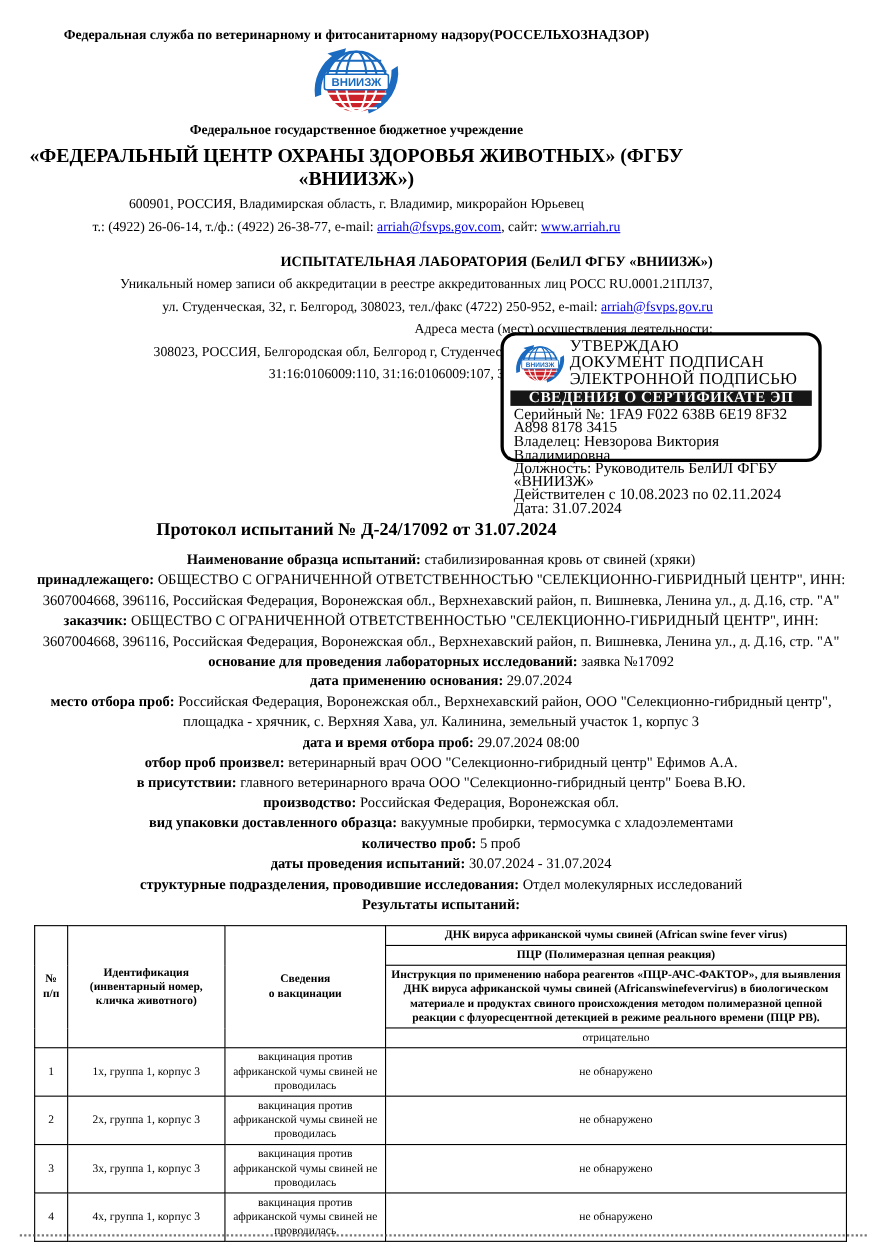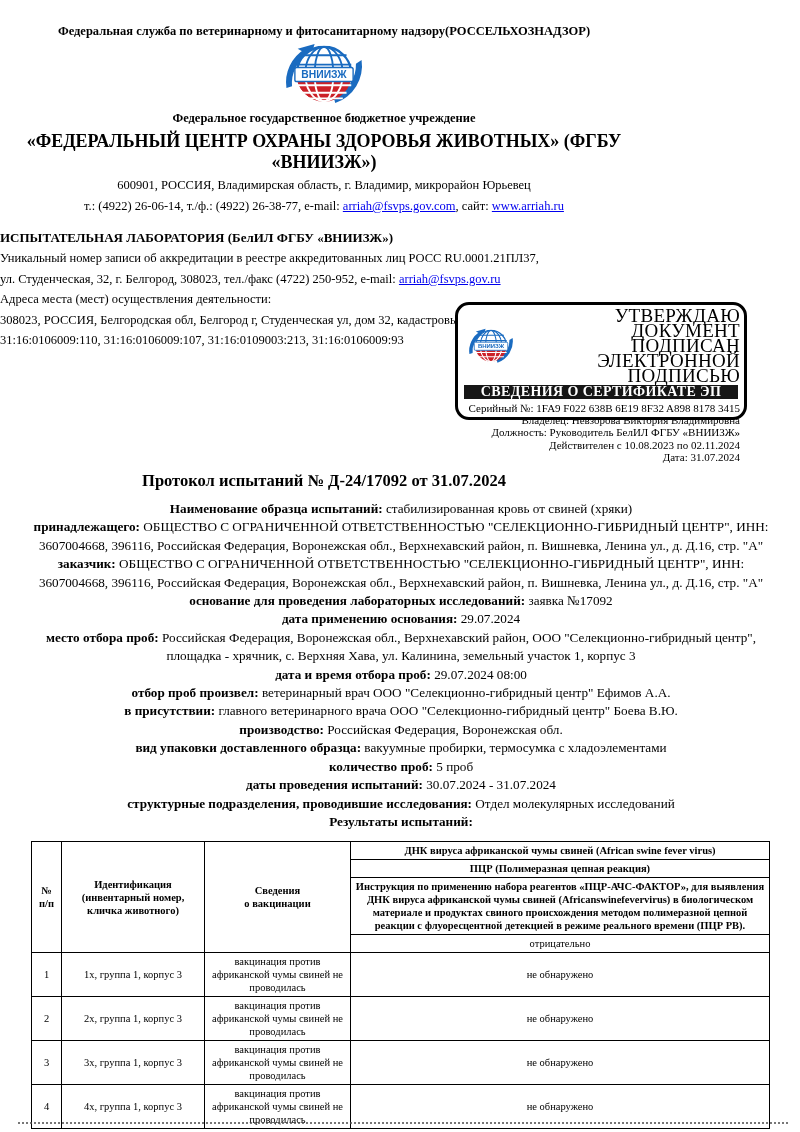--- a/index.html
+++ b/index.html
@@ -12,37 +12,37 @@
 
   
   .doc-header { text-align:center; }
   .authority { font-size:12.5px; font-weight:bold; }
   .logo-wrap { margin:4px auto 2px; width:96px; height:62px; }
   .inst-line  { font-size:12.5px; margin-top:5.5px; }
   .inst-bold  { font-weight:bold; }
   .inst-name  { font-size:18px; font-weight:bold; margin-top:5px; }
   a.doc-link { color:#0000EE; text-decoration:underline; }
 
-  .lab-block { text-align:left; margin-top:16px; }
+  .lab-block { text-align:right; margin-top:16px; }
   .lab-title { font-size:13px; font-weight:bold; }
   .lab-line  { font-size:12.5px; margin-top:5.5px; }
 
   
   .stamp {
     position:absolute; left:455px; top:302px; width:292px; height:118px;
     border:3px solid #000; border-radius:14px; background:#fff; padding:3px 4px;
   }
   .stamp-top { display:flex; align-items:center; }
   .stamp-logo { width:54px; height:42px; flex:0 0 auto; margin-left:2px; }
-  .stamp-titles { flex:1; text-align:right; font-size:19px; line-height:15px; letter-spacing:0.3px; }
+  .stamp-titles { flex:1; text-align:left; font-size:15px; line-height:15px; letter-spacing:0.3px; }
   .stamp-bar {
     margin:2px 2px 3px; background:#161616; color:#fff; text-align:center;
     font-size:14px; font-weight:bold; line-height:14px; letter-spacing:0.4px;
   }
-  .stamp-detail { font-size:11px; line-height:12.2px; padding-left:5px;text-align:right; }
+  .stamp-detail { font-size:14px; line-height:12.2px; padding-left:5px; }
 
   
   .protocol-title { text-align:center; font-size:16.5px; font-weight:bold; margin-top:123px; }
 
   
   .fields { width:748px; margin:9px 0 0 27px; font-size:13.2px; line-height:18.4px;text-align:center; }
   .field b { font-weight:bold; }
 
   
   table.results {

